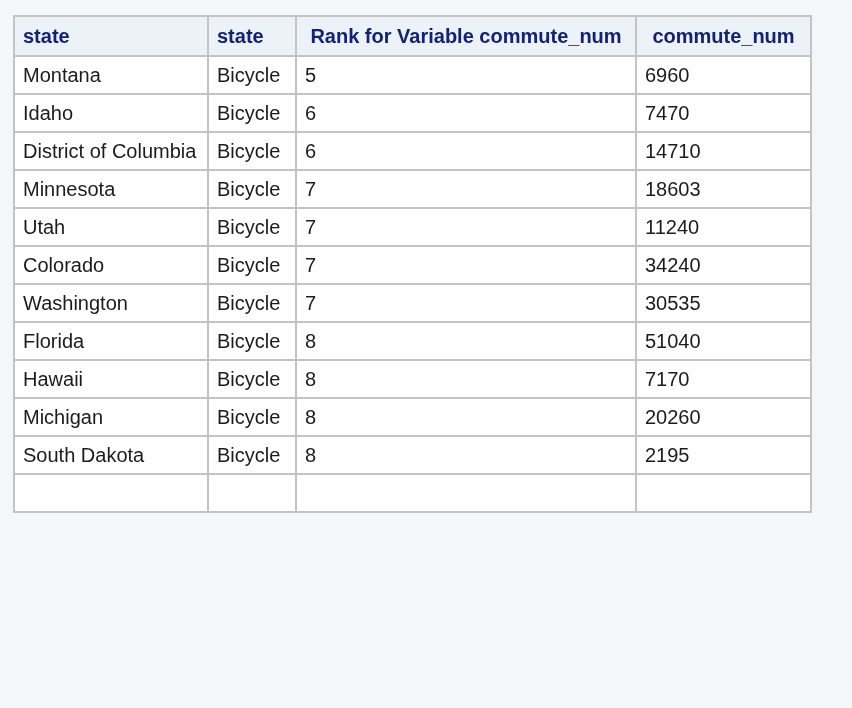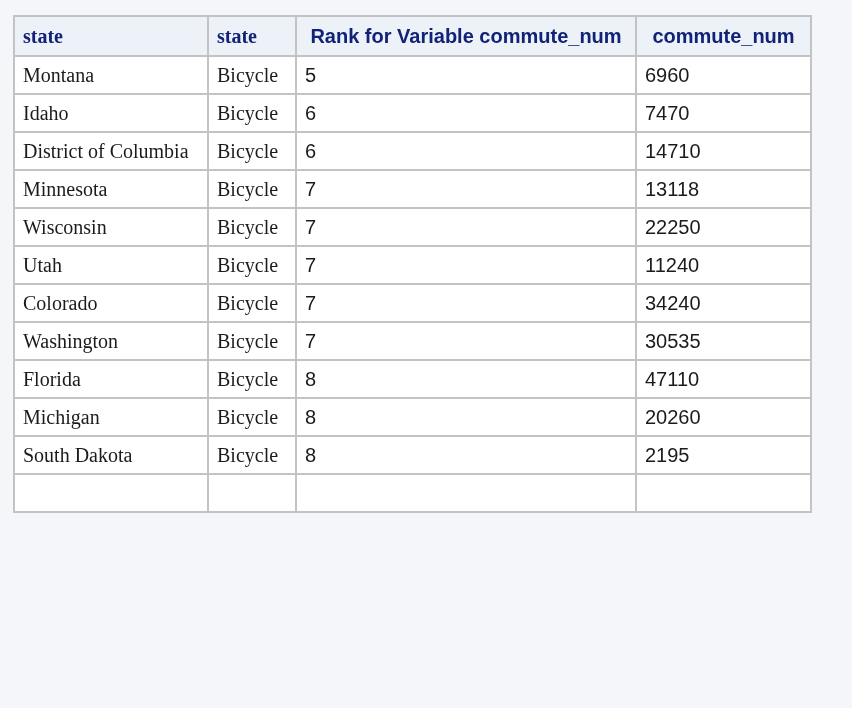--- a/index.html
+++ b/index.html
@@ -43,21 +43,21 @@
     height:40px;
     background:var(--header-bg);
     color:var(--header-fg);
     font-weight:bold;
   }
   td{
     height:38px;
     color:var(--body-fg);
     font-weight:normal;
   }
-  .al{text-align:left;font-family:Liberation Serif, serif;}
+  .al{text-align:left;}
   .ar{}
   tr.partial td{height:38px;}
 </style>
 </head>
 <body>
 
 <div class="table-wrap">
   <table>
     <colgroup>
       <col style="width:194px">
@@ -89,27 +89,21 @@
         <tr>
           <td class="al">District of Columbia</td>
           <td class="al">Bicycle</td>
           <td class="ar">6</td>
           <td class="ar">14710</td>
         </tr>
         <tr>
           <td class="al">Minnesota</td>
           <td class="al">Bicycle</td>
           <td class="ar">7</td>
-          <td class="ar">13118</td>
-        </tr>
-        <tr>
-          <td class="al">Wisconsin</td>
-          <td class="al">Bicycle</td>
-          <td class="ar">7</td>
-          <td class="ar">22250</td>
+          <td class="ar">18603</td>
         </tr>
         <tr>
           <td class="al">Utah</td>
           <td class="al">Bicycle</td>
           <td class="ar">7</td>
           <td class="ar">11240</td>
         </tr>
         <tr>
           <td class="al">Colorado</td>
           <td class="al">Bicycle</td>
@@ -119,21 +113,27 @@
         <tr>
           <td class="al">Washington</td>
           <td class="al">Bicycle</td>
           <td class="ar">7</td>
           <td class="ar">30535</td>
         </tr>
         <tr>
           <td class="al">Florida</td>
           <td class="al">Bicycle</td>
           <td class="ar">8</td>
-          <td class="ar">47110</td>
+          <td class="ar">51040</td>
+        </tr>
+        <tr>
+          <td class="al">Hawaii</td>
+          <td class="al">Bicycle</td>
+          <td class="ar">8</td>
+          <td class="ar">7170</td>
         </tr>
         <tr>
           <td class="al">Michigan</td>
           <td class="al">Bicycle</td>
           <td class="ar">8</td>
           <td class="ar">20260</td>
         </tr>
         <tr>
           <td class="al">South Dakota</td>
           <td class="al">Bicycle</td>

